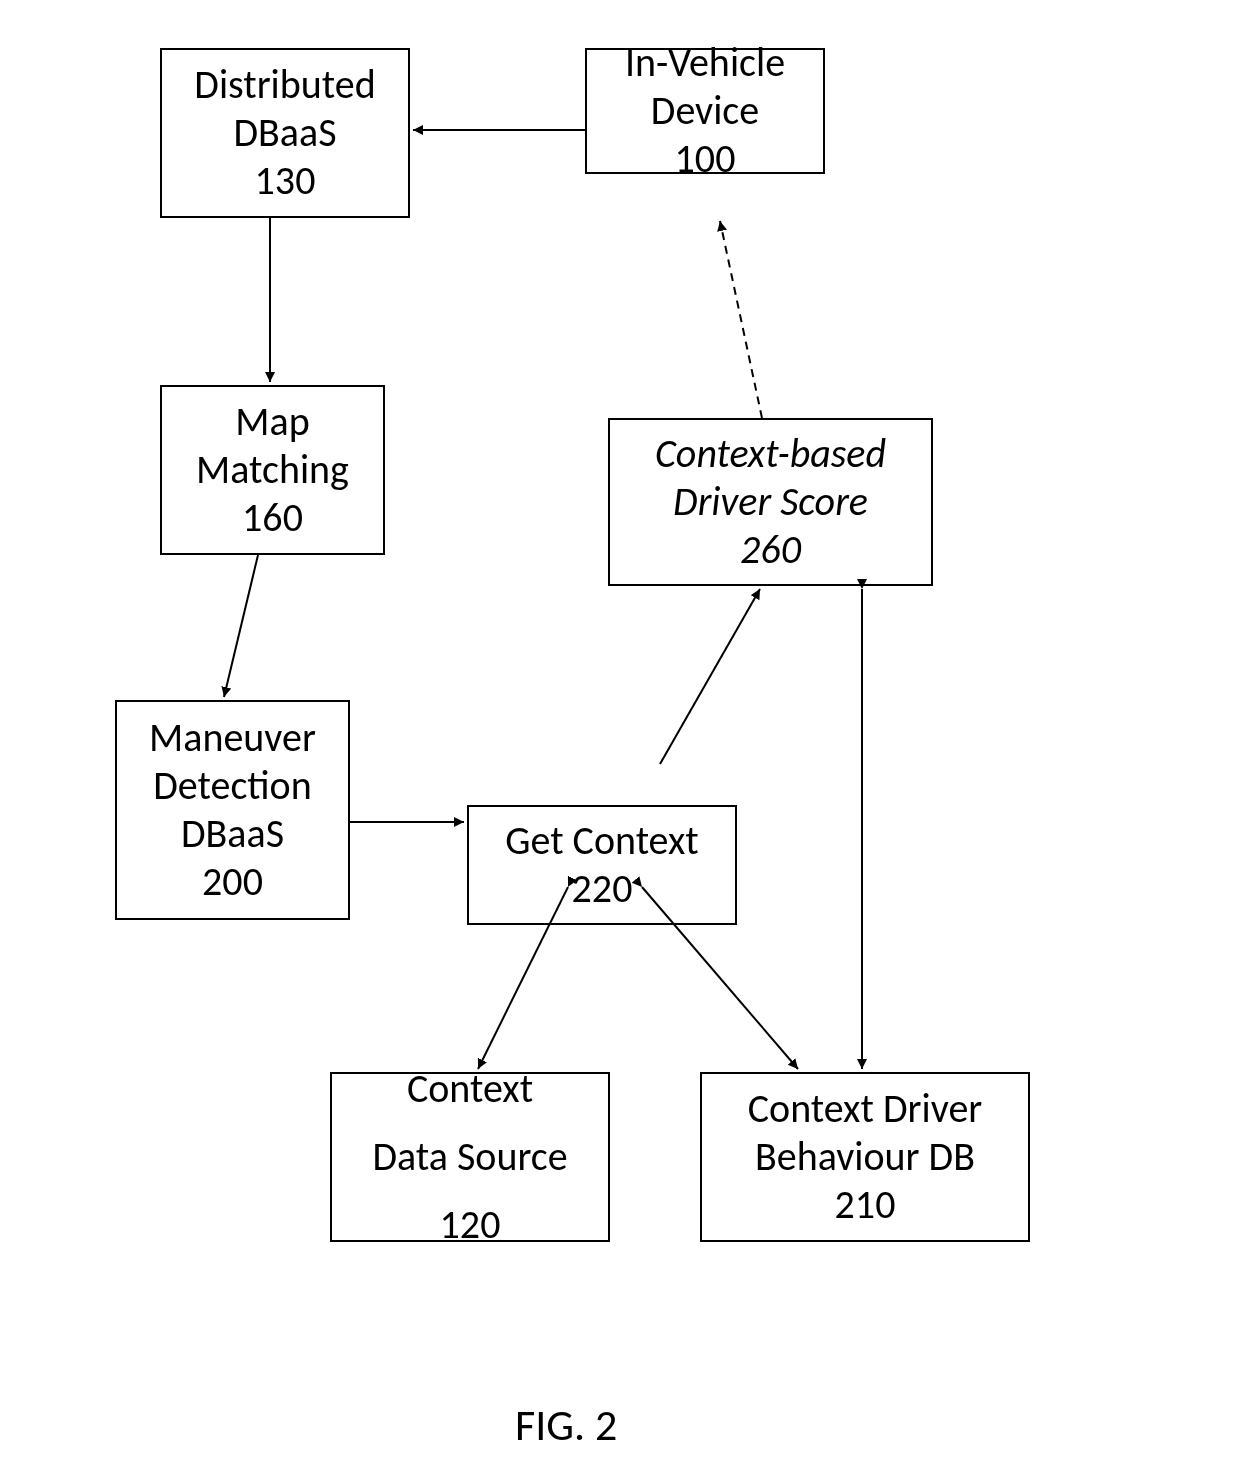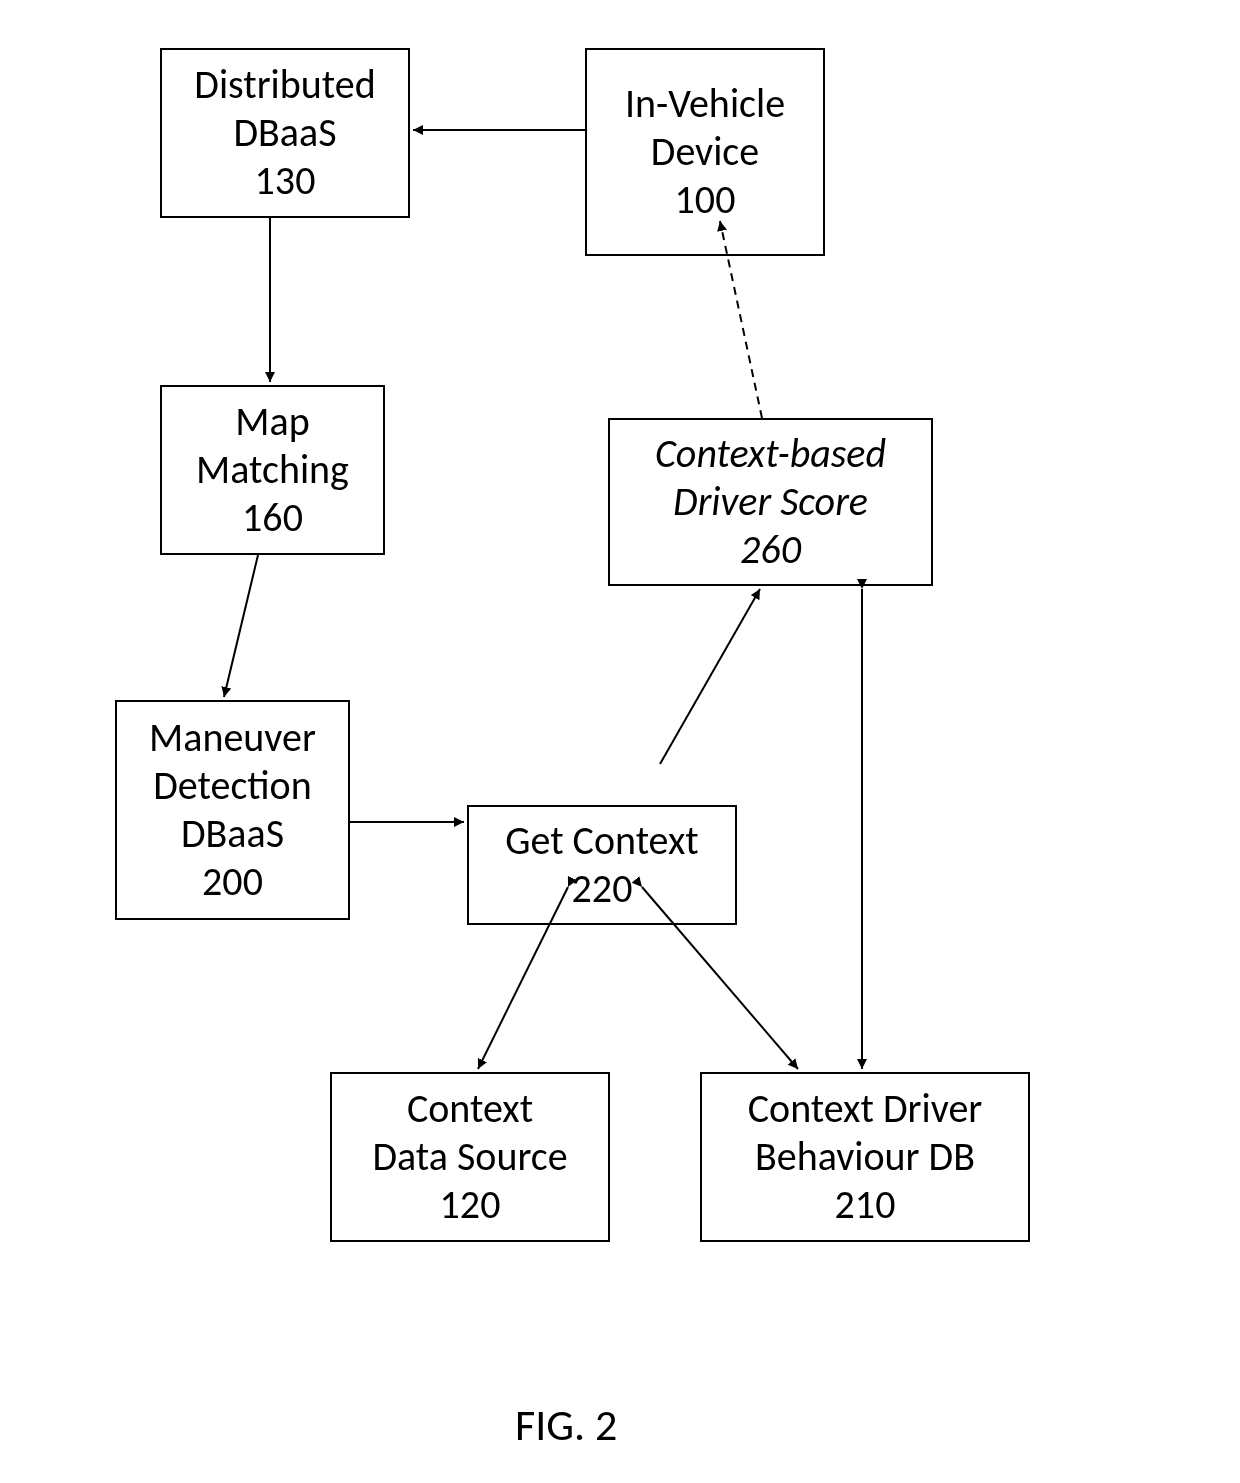--- a/index.html
+++ b/index.html
@@ -39,21 +39,21 @@
 </style>
 </head>
 <body>
 
 <div class="box" style="left:160px; top:48px; width:250px; height:170px;">
   <span>Distributed</span>
   <span>DBaaS</span>
   <span>130</span>
 </div>
 
-<div class="box" style="left:585px; top:48px; width:240px; height:208px;">
+<div class="box" style="left:585px; top:48px; width:240px; height:126px;">
   <span>In-Vehicle</span>
   <span>Device</span>
   <span>100</span>
 </div>
 
 <div class="box" style="left:160px; top:385px; width:225px; height:170px;align-items:center;">
   <span>Map</span>
   <span>Matching</span>
   <span>160</span>
 </div>
@@ -69,21 +69,21 @@
   <span>Detection</span>
   <span>DBaaS</span>
   <span>200</span>
 </div>
 
 <div class="box" style="left:467px; top:764px; width:270px; height:120px;margin-top:41px;">
   <span>Get Context</span>
   <span>220</span>
 </div>
 
-<div class="box" style="left:330px; top:1072px; width:280px; height:170px;">
+<div class="box" style="left:330px; top:1072px; width:280px; height:170px;gap:20px;">
   <span>Context</span>
   <span>Data Source</span>
   <span>120</span>
 </div>
 
 <div class="box" style="left:700px; top:1072px; width:330px; height:170px;">
   <span>Context Driver</span>
   <span>Behaviour DB</span>
   <span>210</span>
 </div>

